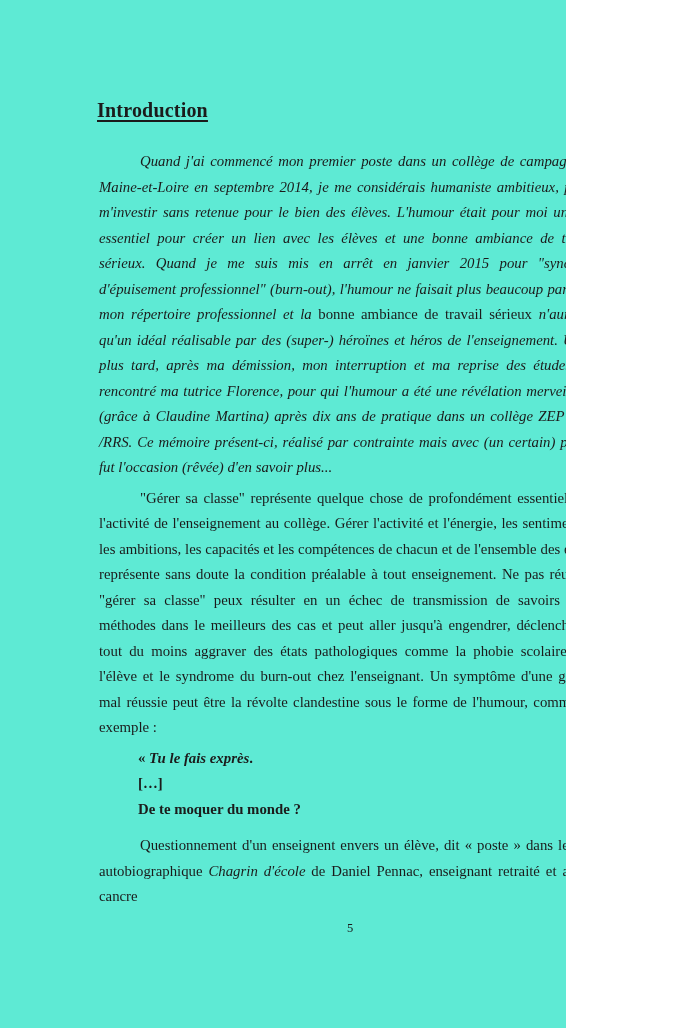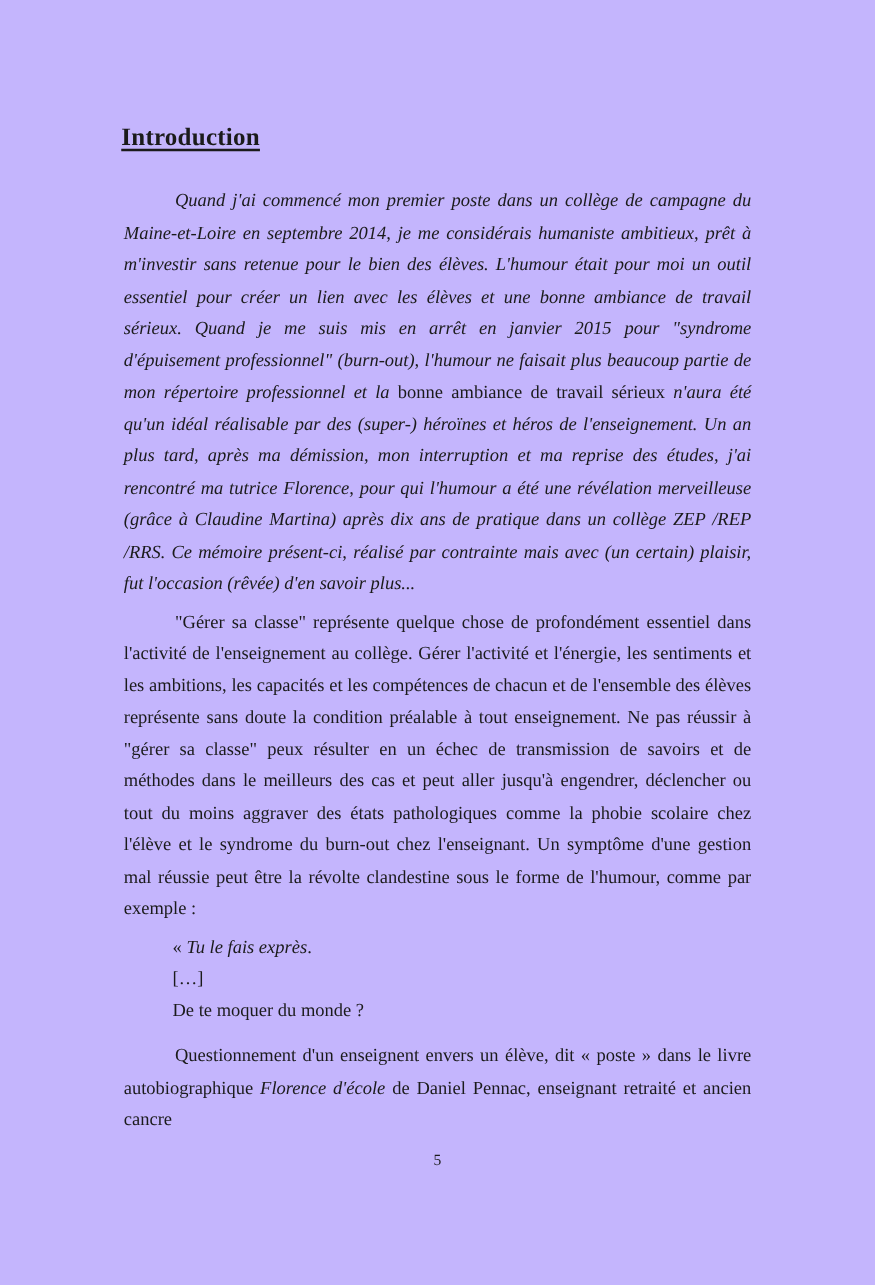--- a/index.html
+++ b/index.html
@@ -2,23 +2,23 @@
 <html><head>
 <meta charset="utf-8">
 <style>
   html, body {
     margin: 0;
     padding: 0;
     background: #ffffff;
   }
   .page {
     position: relative;
-    width: 700px;
+    width: 566px;
     height: 1028px;
-    background: #c4b5fd;
+    background: #5eead4;
     font-family: "Liberation Serif", serif;
     color: #1b1b1b;
     overflow: hidden;
   }
   .doc-title {
     position: absolute;
     left: 97px;
     top: 99px;
     margin: 0;
     font-size: 20px;
@@ -45,20 +45,21 @@
     margin: 0;
     padding: 0;
   }
   .para.body {
     text-indent: 41px;
     margin: 0 0 5px 0;
   }
   .para.quote {
     text-indent: 0;
     margin: 0;
+    font-weight: bold;
   }
   .run.regular { font-style: normal; }
   .run.italic  { font-style: italic; }
   .page-footer {
     position: absolute;
     left: 0;
     top: 921px;
     width: 700px;
     text-align: center;
     font-size: 12.5px;
@@ -75,18 +76,18 @@
       <div class="group group-body">
         <p class="para body"><span class="run italic">Quand j'ai commencé mon premier poste dans un collège de campagne du Maine-et-Loire en septembre 2014, je me considérais humaniste ambitieux, prêt à m'investir sans retenue pour le bien des élèves. L'humour était pour moi un outil essentiel pour créer un lien avec les élèves et une bonne ambiance de travail sérieux. Quand je me suis mis en arrêt en janvier 2015 pour "syndrome d'épuisement professionnel" (burn-out), l'humour ne faisait plus beaucoup partie de mon répertoire professionnel et la </span><span class="run regular">bonne ambiance de travail sérieux </span><span class="run italic">n'aura été qu'un idéal réalisable par des (super-) héroïnes et héros de l'enseignement. Un an plus tard, après ma démission, mon interruption et ma reprise des études, j'ai rencontré ma tutrice Florence, pour qui l'humour a été une révélation merveilleuse (grâce à Claudine Martina) après dix ans de pratique dans un collège ZEP /REP /RRS. Ce mémoire présent-ci, réalisé par contrainte mais avec (un certain) plaisir, fut l'occasion (rêvée) d'en savoir plus...</span></p>
         <p class="para body"><span class="run regular">"Gérer sa classe" représente quelque chose de profondément essentiel dans l'activité de l'enseignement au collège. Gérer l'activité et l'énergie, les sentiments et les ambitions, les capacités et les compétences de chacun et de l'ensemble des élèves représente sans doute la condition préalable à tout enseignement. Ne pas réussir à "gérer sa classe" peux résulter en un échec de transmission de savoirs et de méthodes dans le meilleurs des cas et peut aller jusqu'à engendrer, déclencher ou tout du moins aggraver des états pathologiques comme la phobie scolaire chez l'élève et le syndrome du burn-out chez l'enseignant. Un symptôme d'une gestion mal réussie peut être la révolte clandestine sous le forme de l'humour, comme par exemple :</span></p>
       </div>
       <div class="group group-quote">
         <p class="para quote"><span class="run regular">« </span><span class="run italic">Tu le fais exprès</span><span class="run regular">.</span></p>
         <p class="para quote"><span class="run regular">[…]</span></p>
         <p class="para quote"><span class="run regular">De te moquer du monde ?</span></p>
       </div>
       <div class="group group-body">
-        <p class="para body"><span class="run regular">Questionnement d'un enseignent envers un élève, dit « poste » dans le livre autobiographique </span><span class="run italic">Florence d'école</span><span class="run regular"> de Daniel Pennac, enseignant retraité et ancien cancre</span></p>
+        <p class="para body"><span class="run regular">Questionnement d'un enseignent envers un élève, dit « poste » dans le livre autobiographique </span><span class="run italic">Chagrin d'école</span><span class="run regular"> de Daniel Pennac, enseignant retraité et ancien cancre</span></p>
       </div>
     </div>
 
   <div class="page-footer">5</div>
 </div>
 
 </body></html>

